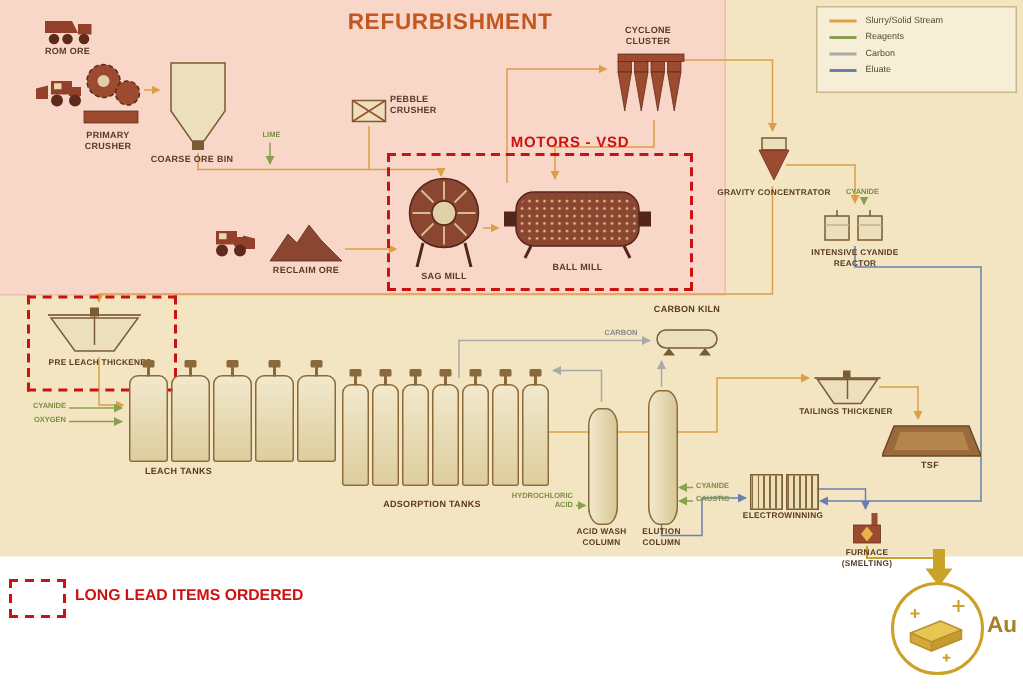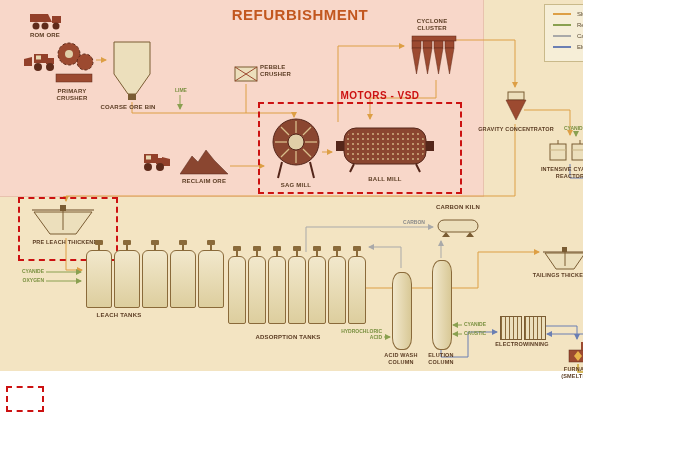--- a/index.html
+++ b/index.html
@@ -1,16 +1,16 @@
 <!DOCTYPE html>
 <html><head>
 <meta charset="utf-8">
 <style>
   html,body{margin:0;padding:0;background:#ffffff;}
-  #stage{position:relative;width:583px;height:464px;background:#ffffff;overflow:hidden;
+  #stage{position:relative;width:682px;height:464px;background:#ffffff;overflow:hidden;
          font-family:"Liberation Sans",sans-serif;}
   .abs{position:absolute;}
   .bg-tan{left:0;top:0;width:682px;height:371px;background:#f3e4c2;}
   .bg-pink{left:0;top:0;width:483px;height:196px;background:#f8d7c9;border-right:1px solid #e8c2ae;border-bottom:1px solid #e8c2ae;}
   .lbl{position:absolute;font-size:6px;font-weight:bold;color:#5a3b22;text-align:center;line-height:1.2;letter-spacing:0.2px;}
   .lbl.sm{font-size:5.5px;}
   .lblg{position:absolute;font-size:5px;font-weight:bold;color:#7a9040;text-align:center;line-height:1.25;}
   .lblc{position:absolute;font-size:5px;font-weight:bold;color:#8a8a8a;text-align:center;}
   .title-refurb{position:absolute;font-size:15px;font-weight:bold;color:#c2571f;text-align:center;letter-spacing:0.5px;}
   .title-gold{position:absolute;font-size:15px;font-weight:bold;color:#b5952f;text-align:center;letter-spacing:0.5px;}
@@ -334,20 +334,21 @@
   <div class="abs" style="left:566px;top:342px;">
     <svg width="24" height="22" viewBox="0 0 24 22">
       <rect x="3" y="8" width="18" height="12" fill="#9c4a30" stroke="#5e2a1a" stroke-width="0.5"></rect>
       <rect x="15" y="0" width="4" height="8" fill="#9c4a30"></rect>
       <polygon points="8,14 12,9 16,14 12,19" fill="#e8b24a"></polygon>
     </svg>
   </div>
   <div class="lbl sm" style="left:548px;top:366px;width:60px;">FURNACE (SMELTING)</div>
 
   <div class="dashbox" style="left:6px;top:386px;width:34px;height:22px;"></div>
+  <div class="title-longlead" style="left:50px;top:391px;width:260px;">LONG LEAD ITEMS ORDERED</div>
 
   <div class="aucircle">
     <svg width="56" height="56" viewBox="0 0 56 56" style="margin:0 auto;">
       <g stroke="#b8902e" stroke-width="1" stroke-linejoin="round">
         <polygon points="10,32 30,24 44,30 24,38" fill="#e8c653"></polygon>
         <polygon points="10,32 24,38 24,44 10,38" fill="#d4a93c"></polygon>
         <polygon points="24,38 44,30 44,36 24,44" fill="#c79a30"></polygon>
       </g>
       <path d="M42,10 v8 M38,14 h8 M13,16 v6 M10,19 h6 M34,46 v5 M31.5,48.5 h5" stroke="#c9a227" stroke-width="1.4"></path>
     </svg>

